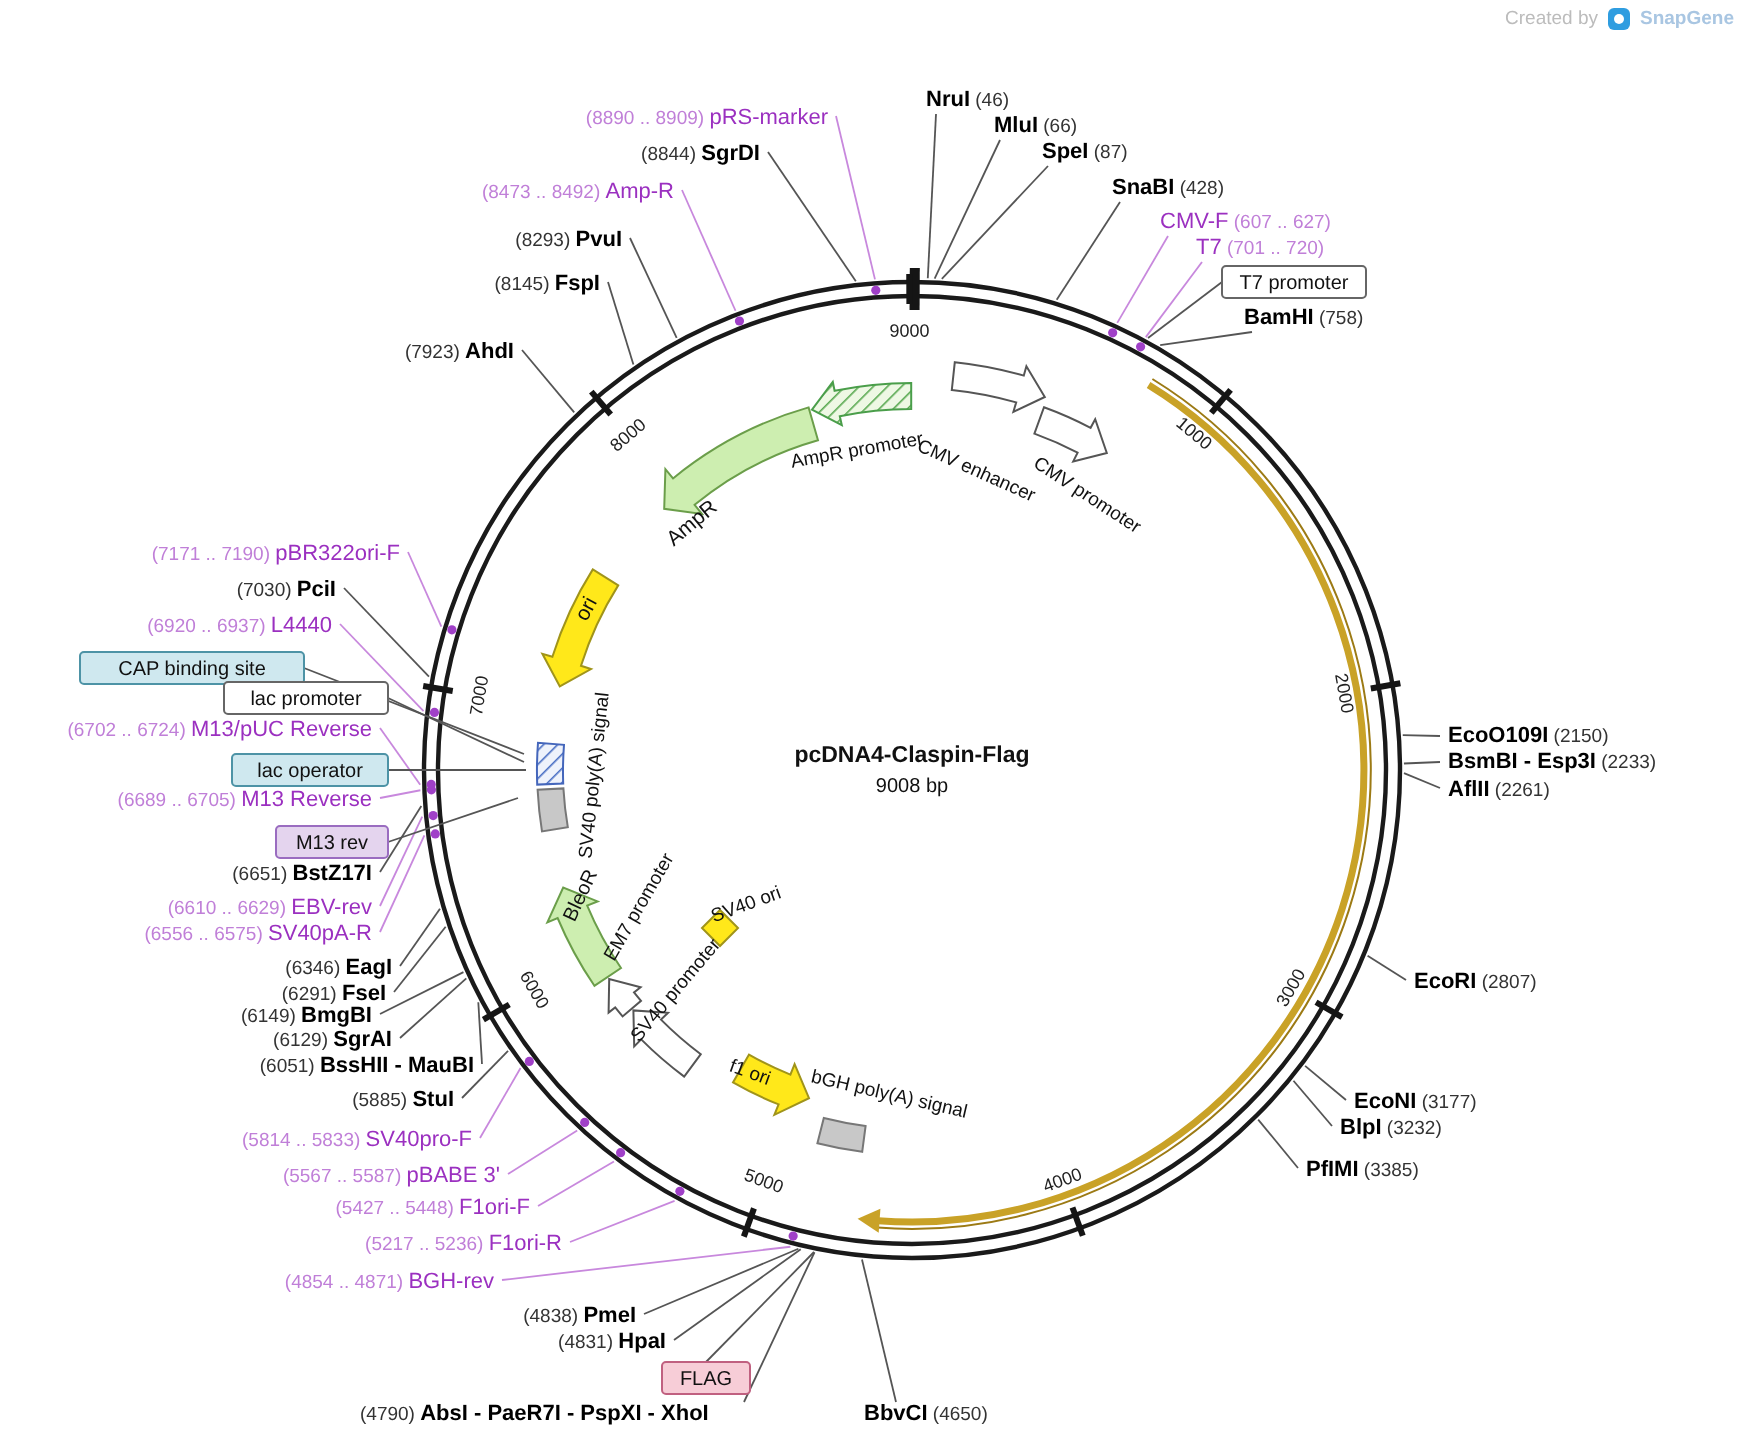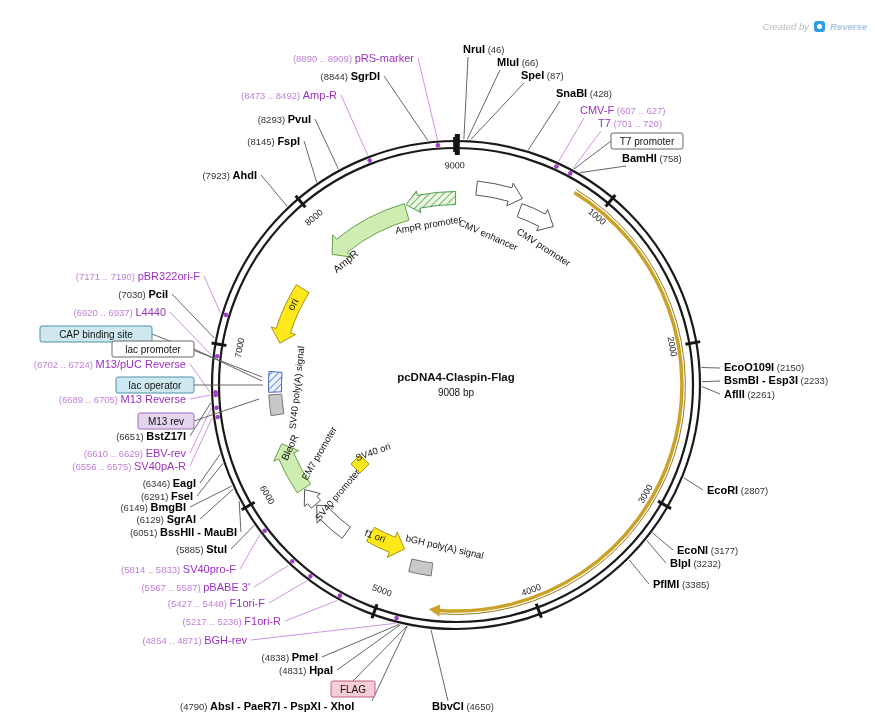--- a/index.html
+++ b/index.html
@@ -1,35 +1,35 @@
 <!DOCTYPE html>
 <html><head>
 <meta charset="utf-8">
 <style>
   html,body{margin:0;padding:0;background:#ffffff;}
   .stage{position:relative;width:875px;height:723px;background:#ffffff;overflow:hidden;
          font-family:"Liberation Sans",sans-serif;}
   svg{position:absolute;left:0;top:0;font-family:"Liberation Sans",sans-serif;}
   .title{font-size:11.5px;font-weight:700;fill:#111;}
   .subtitle{font-size:10px;fill:#111;}
-  .watermark{position:absolute;top:21px;right:8px;z-index:5;display:flex;align-items:flex-end;
-             gap:5px;font-size:9.5px;font-style:italic;}
+  .watermark{position:absolute;top:4px;right:8px;z-index:5;display:flex;align-items:flex-end;
+             gap:5px;font-size:9.5px;}
   .wm-prefix{color:#bcbcbc;}
   .wm-logo{display:inline-block;width:11px;height:11px;border-radius:3px;background:#2f9de0;position:relative;}
   .wm-logo::after{content:"";position:absolute;left:3px;top:3px;width:5px;height:5px;border-radius:50%;background:#ffffff;}
   .wm-brand{color:#a9c6e2;font-weight:700;}
 </style>
 </head>
 <body>
 
 <div class="stage">
   <div class="watermark">
     <span class="wm-prefix">Created by</span>
     <span class="wm-logo"></span>
-    <span class="wm-brand">Reverse</span>
+    <span class="wm-brand">SnapGene</span>
   </div>
 
   <svg id="map-svg" viewBox="0 0 875 723" width="875" height="723">
     <defs>
       <pattern id="hatchGreen" width="5" height="5" patternUnits="userSpaceOnUse" patternTransform="rotate(45)">
         <rect width="5" height="5" fill="#eef8e4"></rect>
         <line x1="0" y1="0" x2="0" y2="5" stroke="#57a84f" stroke-width="1.6"></line>
       </pattern>
       <pattern id="hatchBlue" width="5" height="5" patternUnits="userSpaceOnUse" patternTransform="rotate(45)">
         <rect width="5" height="5" fill="#eef2fb"></rect>

